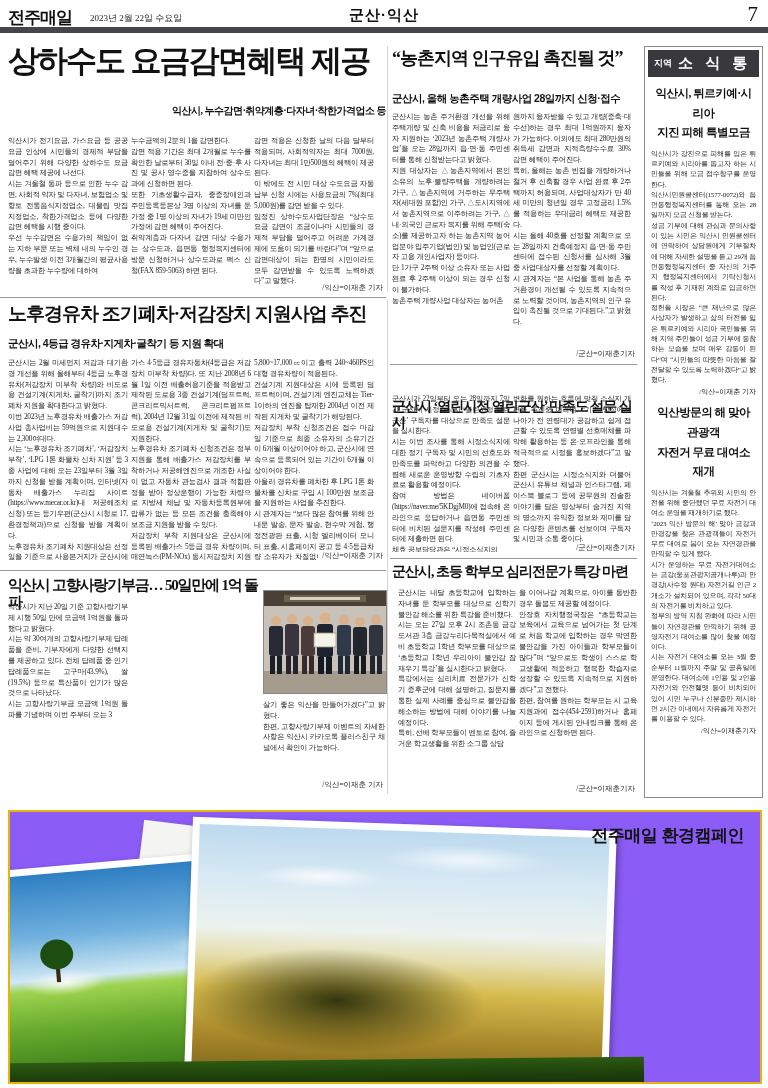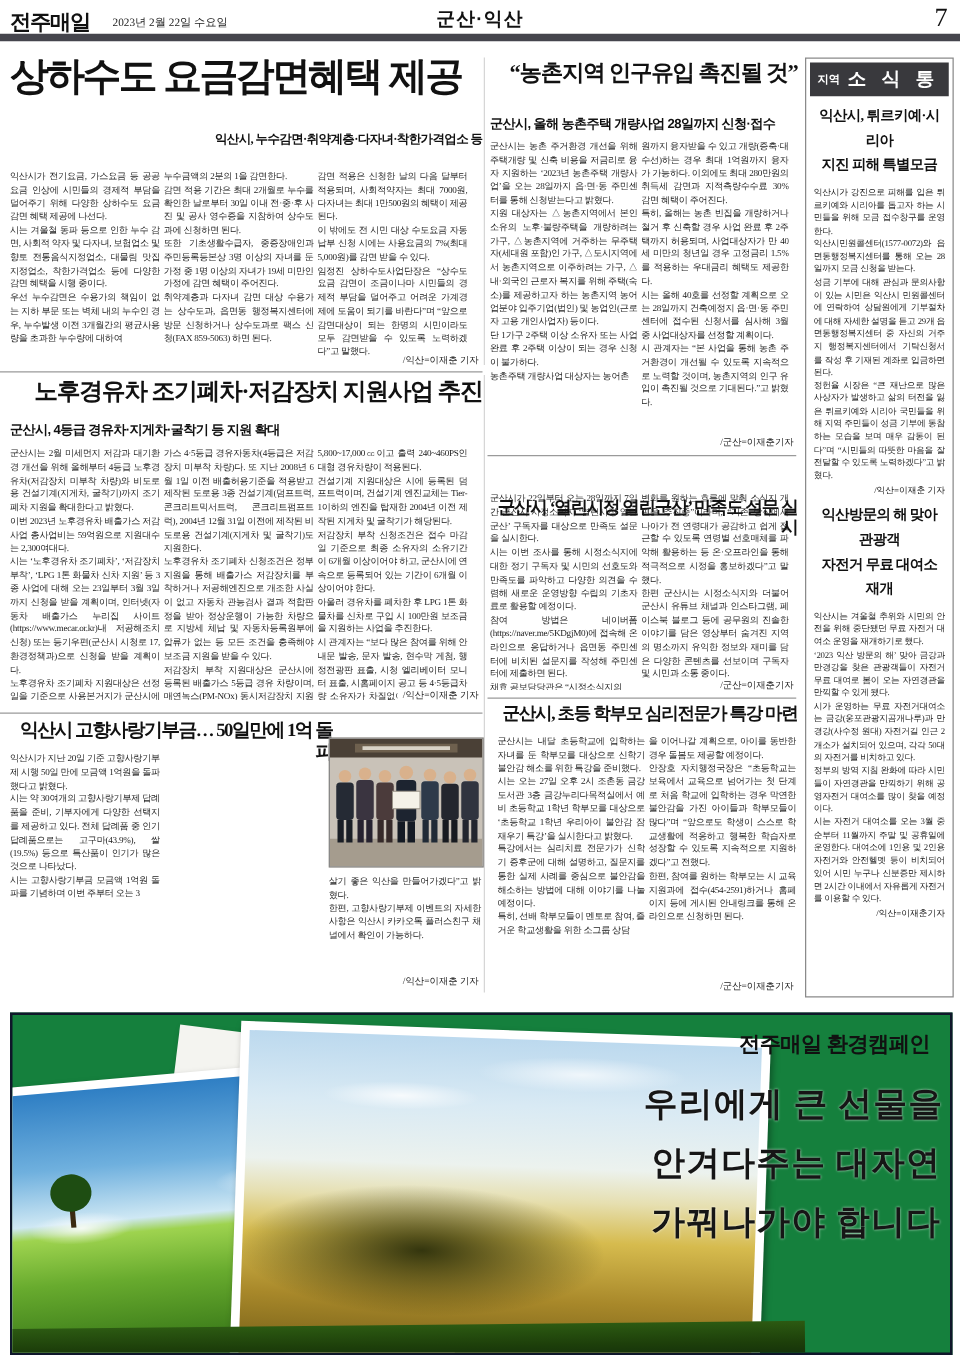--- a/index.html
+++ b/index.html
@@ -8,40 +8,40 @@
   .h-rule{position:absolute;height:1px;background:#9a9a9a;}
   .v-rule{position:absolute;width:1px;background:#d6d6d6;}
   
   .masthead{font-family:"Liberation Sans",sans-serif;font-weight:900;font-size:17px;letter-spacing:-1px;}
   .head-date{font-size:9px;color:#222;}
   .head-section{font-family:"Liberation Sans",sans-serif;font-weight:900;font-size:15px;letter-spacing:1px;}
   .head-page{font-size:21px;font-weight:400;}
   .head-bar{background:#45454d;}
   
   .hl-main{font-family:"Liberation Sans",sans-serif;font-weight:900;font-size:31px;letter-spacing:-2px;line-height:1.1;}
-  .hl-serif{font-weight:900;letter-spacing:-1px;line-height:1.15;text-align:right;}
+  .hl-serif{font-weight:900;letter-spacing:-1px;line-height:1.15;}
   .subhead-serif{font-weight:700;font-size:10px;letter-spacing:-0.5px;text-align:right;}
   .subhead-sans{font-family:"Liberation Sans",sans-serif;font-weight:700;font-size:10.5px;letter-spacing:-0.5px;}
   
   .cols{display:flex;gap:3px;overflow:hidden;}
   .col{overflow:hidden;}
   .bodytext{font-size:7.3px;line-height:10.8px;letter-spacing:-0.2px;white-space:pre-line;text-align:justify;color:#1c1c1c;}
   .byline{position:absolute;font-size:7.5px;background:#fff;padding-left:4px;color:#1c1c1c;}
   
   .sidebar{border:1px solid #8a8a8a;background:#fff;}
   .sidebar-head{background:#39393d;color:#fff;display:flex;align-items:center;gap:6px;padding:4px 6px;}
   .sidebar-head .lbl{font-family:"Liberation Sans",sans-serif;font-size:9px;font-weight:700;}
   .sidebar-head .ttl{font-family:"Liberation Sans",sans-serif;font-size:15px;font-weight:900;letter-spacing:4px;}
   .sb-title{font-weight:700;font-size:11.5px;text-align:center;line-height:1.7;white-space:pre-line;letter-spacing:-0.5px;}
   .sb-body{font-size:7px;line-height:10.3px;letter-spacing:-0.2px;white-space:pre-line;text-align:justify;color:#1c1c1c;}
   .sb-byline{font-size:7px;text-align:right;margin:2px 0 6px 0;}
   
   .news-photo{width:122px;height:102px;overflow:hidden;border:1px solid #888;background:#c9c2b8;}
   
-  .campaign{border:2px solid #0f172a;background:#15803d;overflow:hidden;}
+  .campaign{border:2px solid #eab308;background:#8b5cf6;overflow:hidden;}
   .campaign-label{font-family:"Liberation Sans",sans-serif;font-weight:900;font-size:17px;letter-spacing:-0.5px;z-index:6;}
   .slogan{z-index:5;font-weight:600;font-size:27px;letter-spacing:1px;line-height:47px;color:#161616;text-shadow:0 0 2px rgba(255,255,255,0.8);}
   .photo-card{position:absolute;background:#fff;padding:7px;box-shadow:2px 3px 6px rgba(0,0,0,0.35);}
   .photo-card .ph{width:100%;height:100%;}
   .sheet{position:absolute;background:#f4f4f0;box-shadow:2px 3px 6px rgba(0,0,0,0.25);}
   .ph-green{background:
      radial-gradient(ellipse 60px 18px at 20% 50%, rgba(255,255,255,0.85), transparent 70%),
      radial-gradient(ellipse 80px 20px at 70% 38%, rgba(255,255,255,0.75), transparent 70%),
      linear-gradient(180deg,#2f7fc4 0%,#6fb0de 28%,#cfe8f4 48%,#9ed34f 53%,#68ab2e 70%,#2f6e14 100%);}
   .ph-gold{background:
@@ -230,18 +230,13 @@
       </svg>
     </div>
   </div>
 
   <div class="photo-card" style="left:178px;top:12px;width:410px;height:268px;transform:rotate(2deg);">
     <div class="ph ph-gold"></div>
   </div>
 
   <div class="grass" style="left:-6px;top:248px;width:640px;height:28px;transform:rotate(-0.6deg);"></div>
 
-  <div class="abs slogan" style="left:505px;top:48px;width:240px;">
-    <div>우리에게 큰 선물을</div>
-    <div style="padding-left:6px;">안겨다주는 대자연</div>
-    <div style="padding-left:6px;">가꿔나가야 합니다</div>
-  </div>
 </div>
 
 </body></html>

